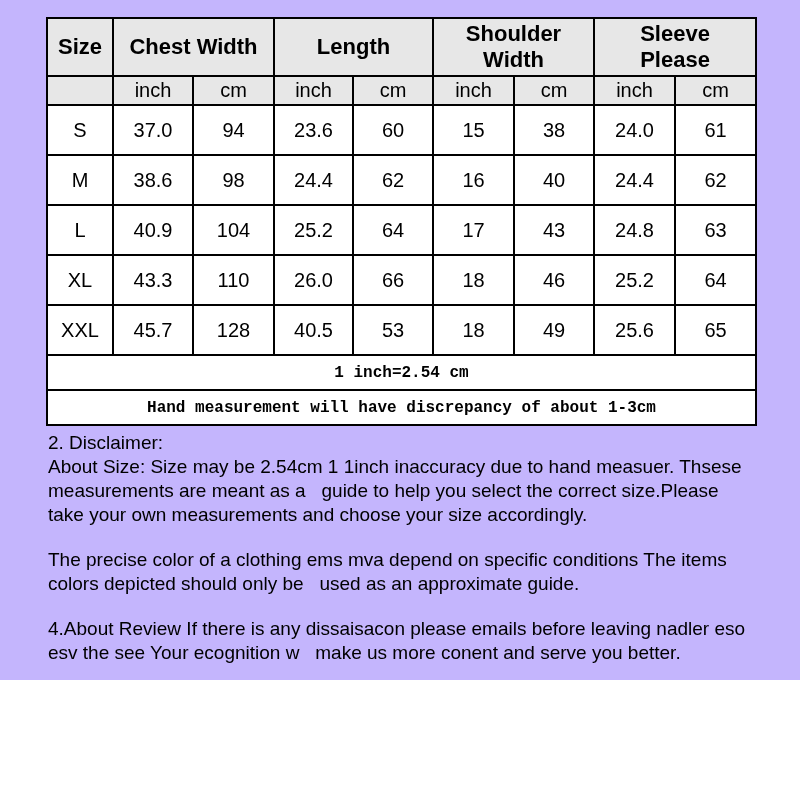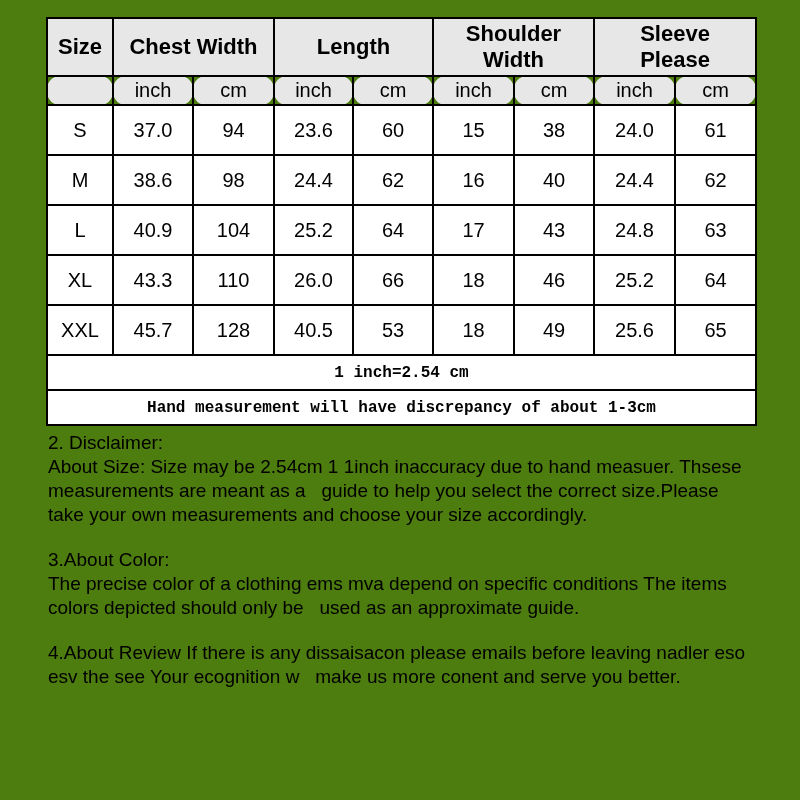--- a/index.html
+++ b/index.html
@@ -2,21 +2,21 @@
 <html><head>
 <meta charset="utf-8">
 <style>
   html, body { margin: 0; padding: 0; }
   body {
     width: 800px; height: 800px;
     background: #ffffff;
     color: #000000;
     font-family: "Liberation Sans", sans-serif;
   }
-  .page { position: relative; width: 800px; height: 800px; overflow: hidden; background: #4d7c0f; }
+  .page { position: relative; width: 800px; height: 680px; overflow: hidden; background: #c4b5fd; }
 
   table.size-chart {
     position: absolute; left: 46px; top: 17px;
     border-collapse: collapse; table-layout: fixed;
     width: 709px;
   }
   table.size-chart th, table.size-chart td {
     border: 2px solid #000000;
     text-align: center; vertical-align: middle;
     padding: 0;
@@ -28,21 +28,20 @@
     font-size: 22px;
     height: 56px;
     line-height: 26px;
   }
   tr.group-header th .two-line { display: inline-block; width: 100px; }
   tr.unit-header th {
     background: #e7e7e7;
     font-weight: normal;
     font-size: 20px;
     height: 27px;
-    border-radius: 13px;
   }
   tbody.data-body td {
     background: #ffffff;
     font-size: 20px;
     height: 48px;
   }
   td.note-cell {
     background: #ffffff;
     font-family: "Liberation Mono", "DejaVu Sans Mono", monospace;
     font-weight: bold;
@@ -167,21 +166,20 @@
   </table>
 
   <div class="paragraphs" id="paragraphs">
       <div class="para">
         <div class="para-heading">2. Disclaimer:</div>
         <div class="para-body">About Size: Size may be 2.54cm 1 1inch inaccuracy due to hand measuer. Thsese
 measurements are meant as a   guide to help you select the correct size.Please
 take your own measurements and choose your size accordingly.</div>
       </div>
       <div class="para">
-        <div class="para-heading">3.About Color:</div>
         <div class="para-body">The precise color of a clothing ems mva depend on specific conditions The items
 colors depicted should only be   used as an approximate guide.</div>
       </div>
       <div class="para">
         <div class="para-body">4.About Review If there is any dissaisacon please emails before leaving nadler eso
 esv the see Your ecognition w   make us more conent and serve you better.</div>
       </div>
     </div>
 
 </div>

